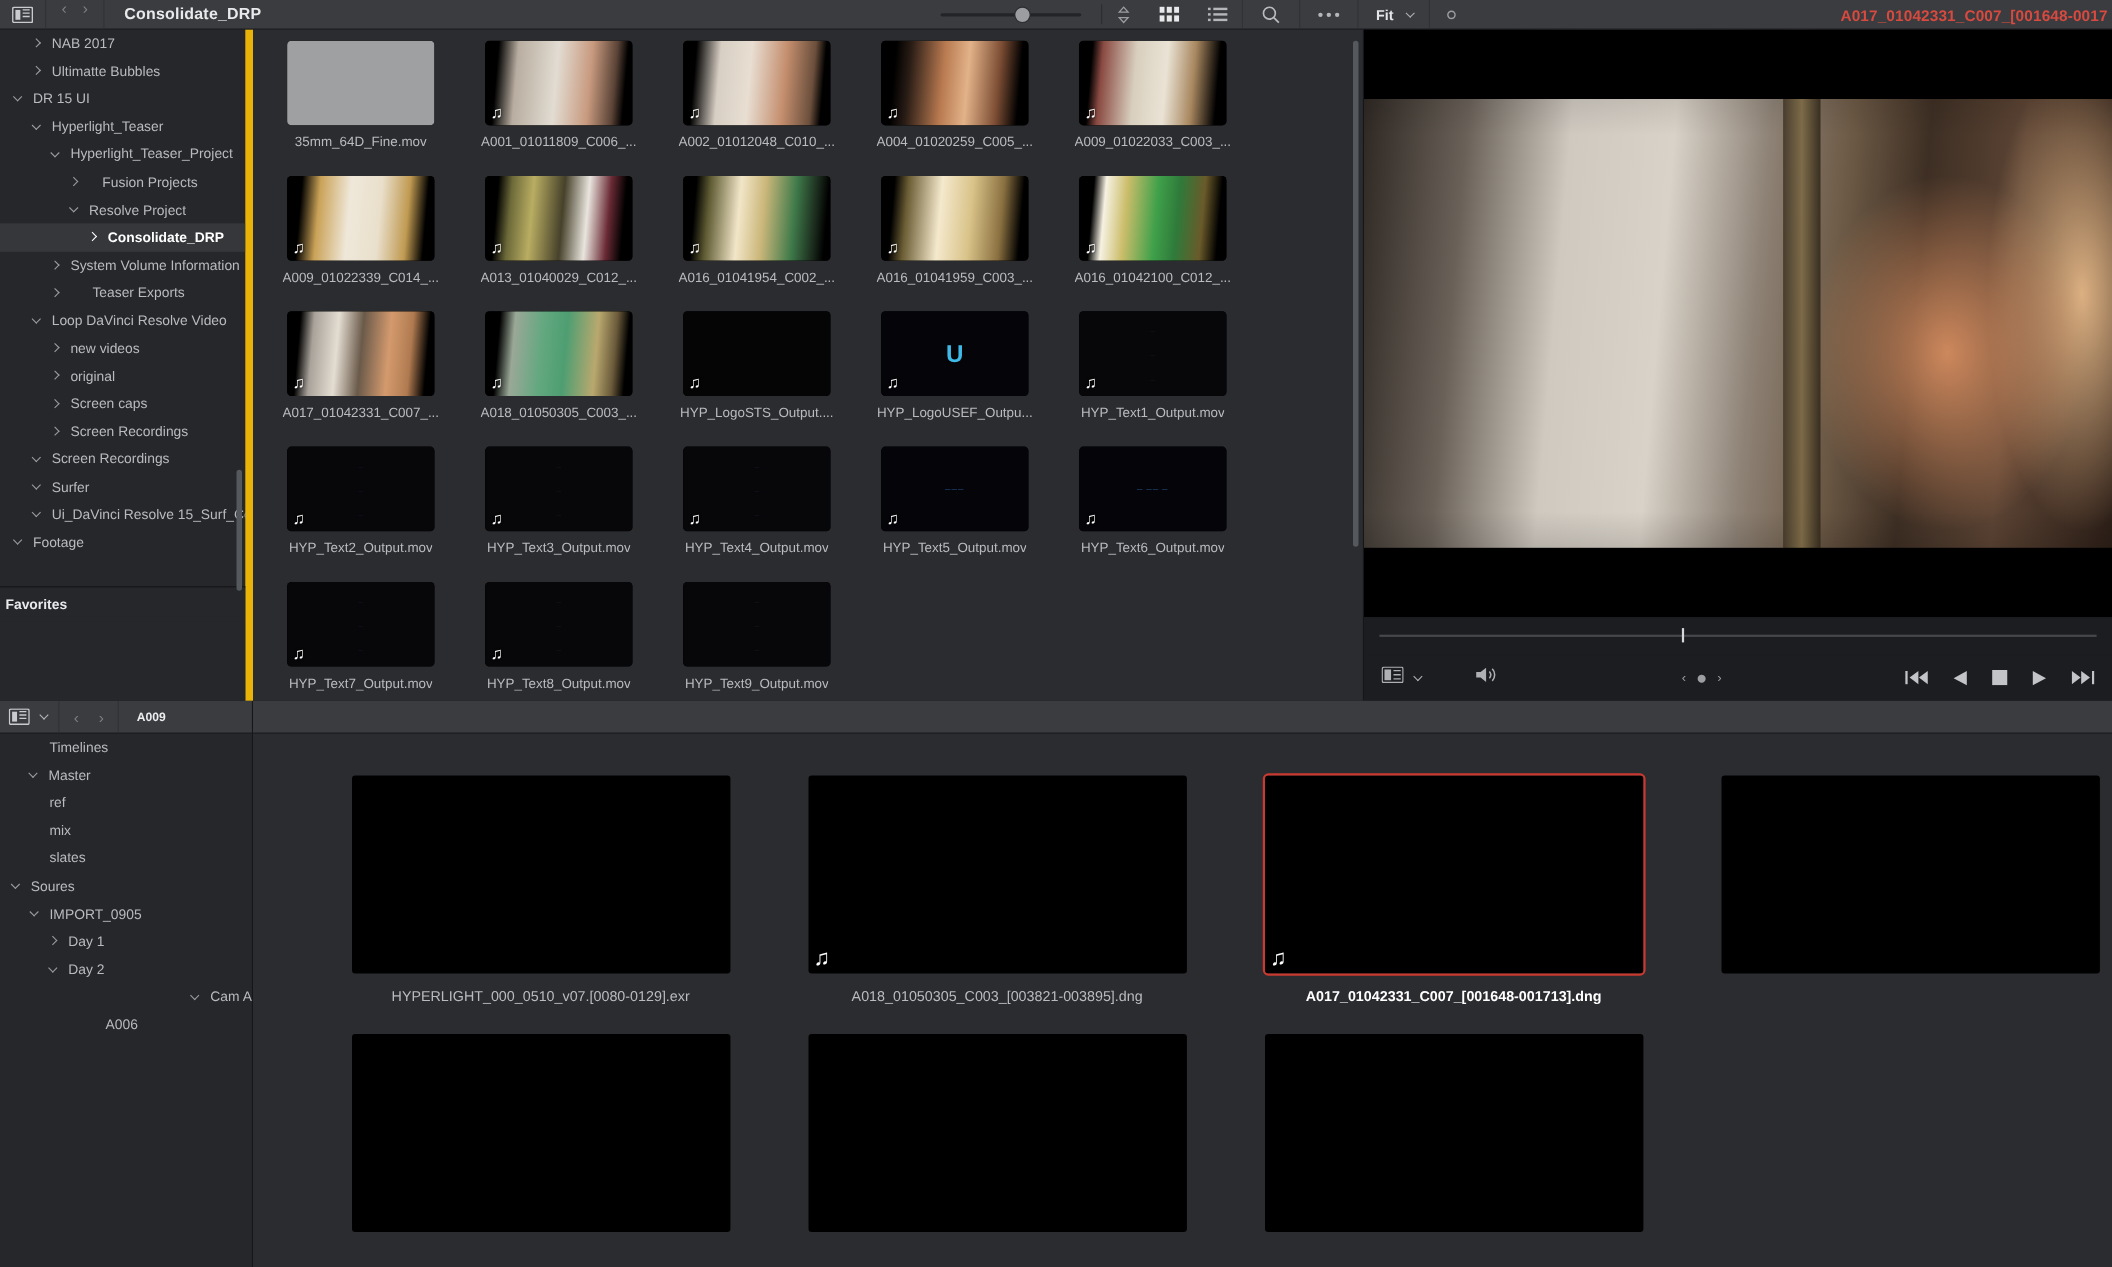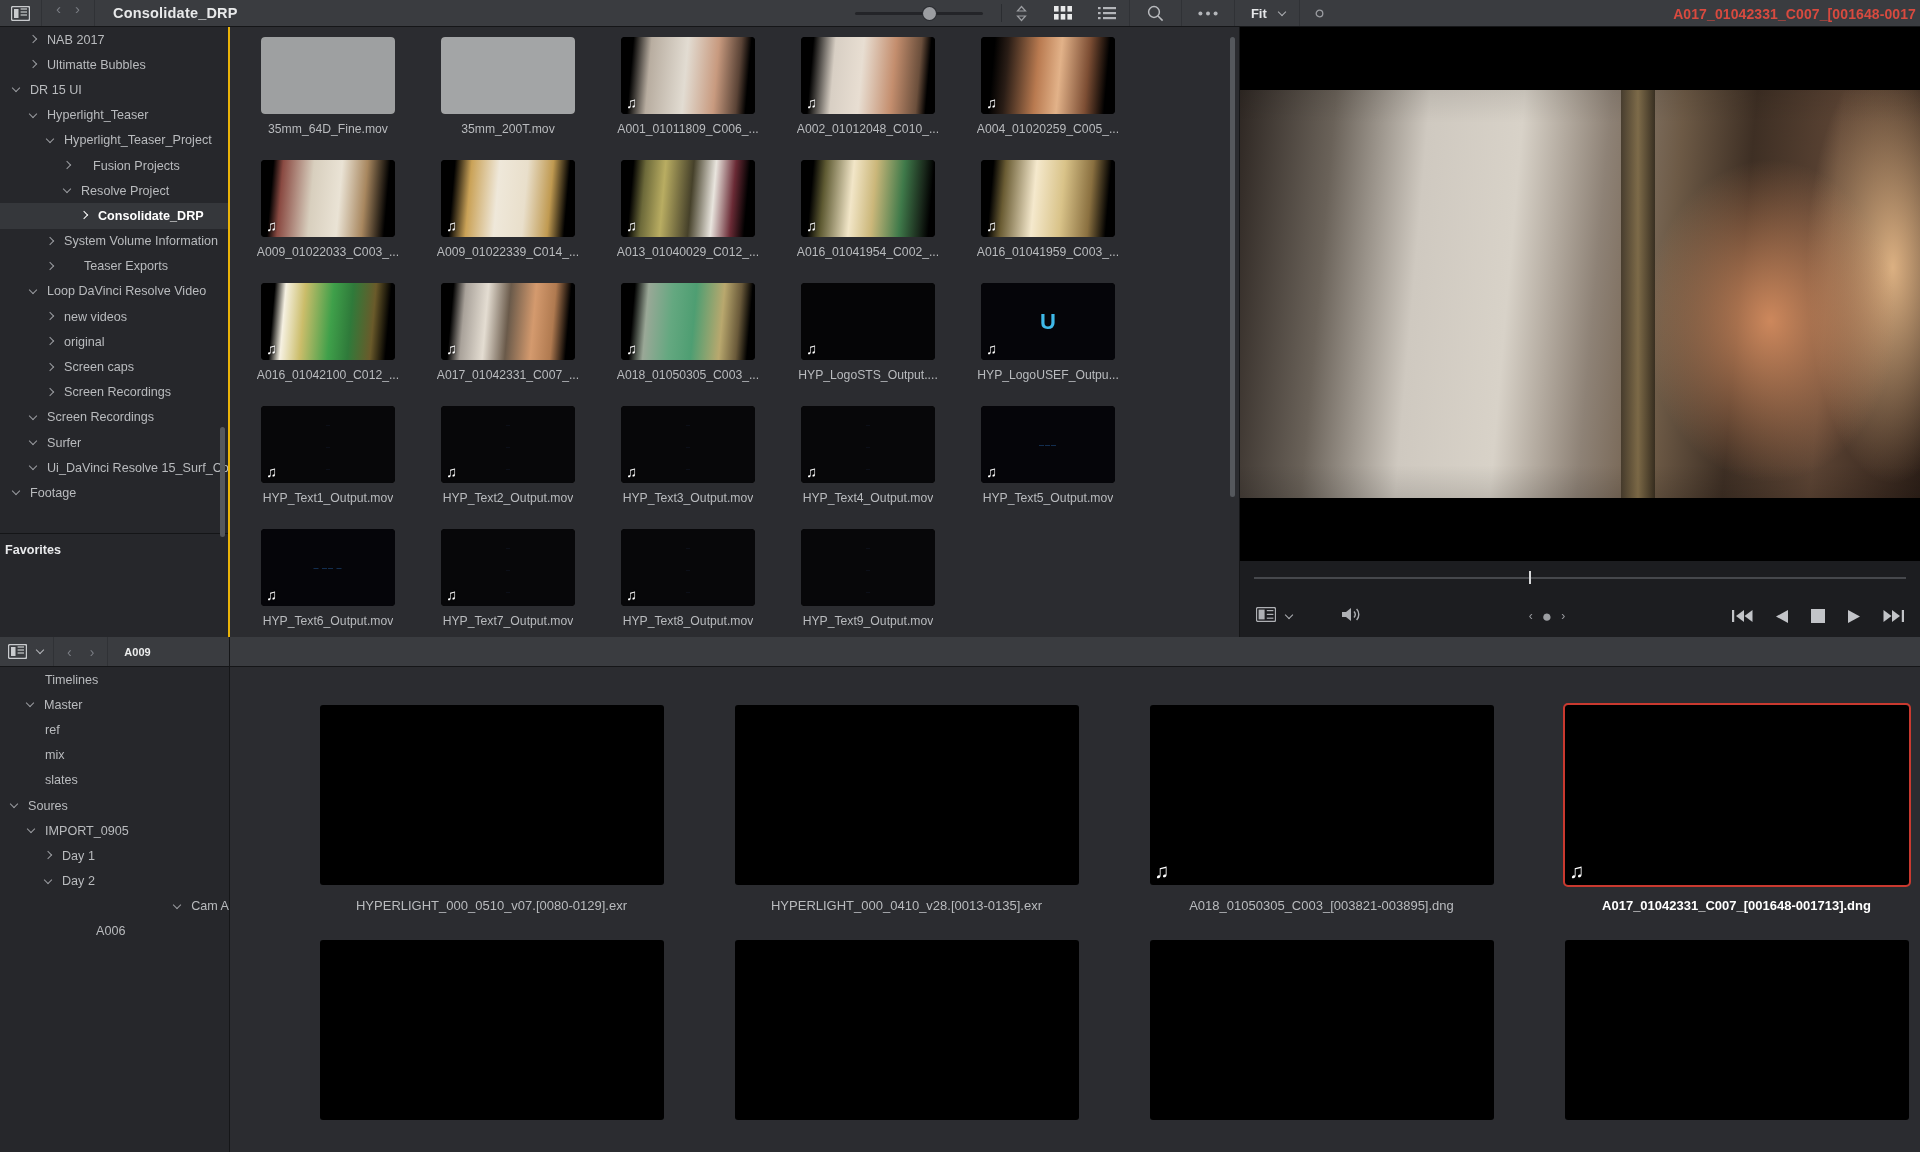--- a/index.html
+++ b/index.html
@@ -53,21 +53,21 @@
     direction: rtl;
   }
   .tc-label span { direction: ltr; }
 
   
   .upper { flex: 0 0 610px; display: flex; min-height:0; }
 
   
   .tree-pane {
     width: 230px; flex: 0 0 230px; background: #26272b;
-    border-right: 2px solid #eab308;
+    border-right: 7px solid #eab308;
     display:flex; flex-direction: column; position: relative;
   }
   .tree-scroll { flex: 1 1 auto; overflow: hidden; position: relative; padding-top: 0px; }
   .tree-row {
     height: 25.2px; display:flex; align-items:center;
     font-size: 12.6px; color: #b9bbbe; white-space: nowrap;
   }
   .tree-row.sel { background: #35373b; color:#ffffff; font-weight: bold; }
   .tree-row .tw { width: 16px; display:flex; align-items:center; justify-content:center; color:#9a9ca0; font-size: 10px; flex:0 0 16px; }
   .tree-row.sel .tw { color:#fff; }
@@ -377,26 +377,20 @@
       <div class="tree-empty"></div>
     </div>
 
     <div class="grid-pane">
       <div class="grid" id="media-grid">
           <div class="cell">
             <div class="thumb">
               <div class="inner" style="background:#9ea0a1;"></div>
             </div>
             <div class="cap">35mm_64D_Fine.mov</div>
-          </div>
-          <div class="cell">
-            <div class="thumb">
-              <div class="inner" style="background:#a3a5a6;"></div>
-            </div>
-            <div class="cap">35mm_200T.mov</div>
           </div>
           <div class="cell">
             <div class="thumb">
               <div class="inner" style="background:linear-gradient(95deg,#000 0%,#000 9%,#b8ada0 22%,#e2dcd2 48%,#c89a7f 70%,#5a4336 86%,#000 93%,#000 100%);"></div>
               <div class="audio-note">♫</div>
             </div>
             <div class="cap">A001_01011809_C006_...</div>
           </div>
           <div class="cell">
             <div class="thumb">
@@ -748,26 +742,20 @@
       <div class="lower-head-right"></div>
       <div class="filmgrid" id="bin-grid">
           <div class="fcell">
             <div class="fthumb">
               <div class="inner" style="background:linear-gradient(180deg,#000 0%,#000 17%,#7e8288 24%,#b9bcc0 38%,#6e6f70 56%,#3c3b39 74%,#151312 88%,#000 92%,#000 100%);"></div>
             </div>
             <div class="fcap">HYPERLIGHT_000_0510_v07.[0080-0129].exr</div>
           </div>
           <div class="fcell">
             <div class="fthumb">
-              <div class="inner" style="background:linear-gradient(180deg,#000 0%,#000 17%,#24384f 25%,#35536f 40%,#1d3147 60%,#0d1724 80%,#000 90%,#000 100%);"></div>
-            </div>
-            <div class="fcap">HYPERLIGHT_000_0410_v28.[0013-0135].exr</div>
-          </div>
-          <div class="fcell">
-            <div class="fthumb">
               <div class="inner" style="background:linear-gradient(100deg,#000 0%,#000 5%,#1d3a2c 12%,#2f7a52 28%,#57b07f 44%,#2b6a48 62%,#8a7a4a 80%,#2a2318 92%,#000 97%,#000 100%);"></div>
               <div class="audio-note" style="font-size: 20px;">♫</div>
             </div>
             <div class="fcap">A018_01050305_C003_[003821-003895].dng</div>
           </div>
           <div class="fcell">
             <div class="fthumb sel">
               <div class="inner" style="background:linear-gradient(100deg,#000 0%,#000 4%,#b4aca2 12%,#e6e0d6 28%,#6a5a48 44%,#d89a6c 62%,#e8b289 78%,#3c2a1e 92%,#000 98%,#000 100%);"></div>
               <div class="audio-note" style="font-size: 20px;">♫</div>
             </div>

